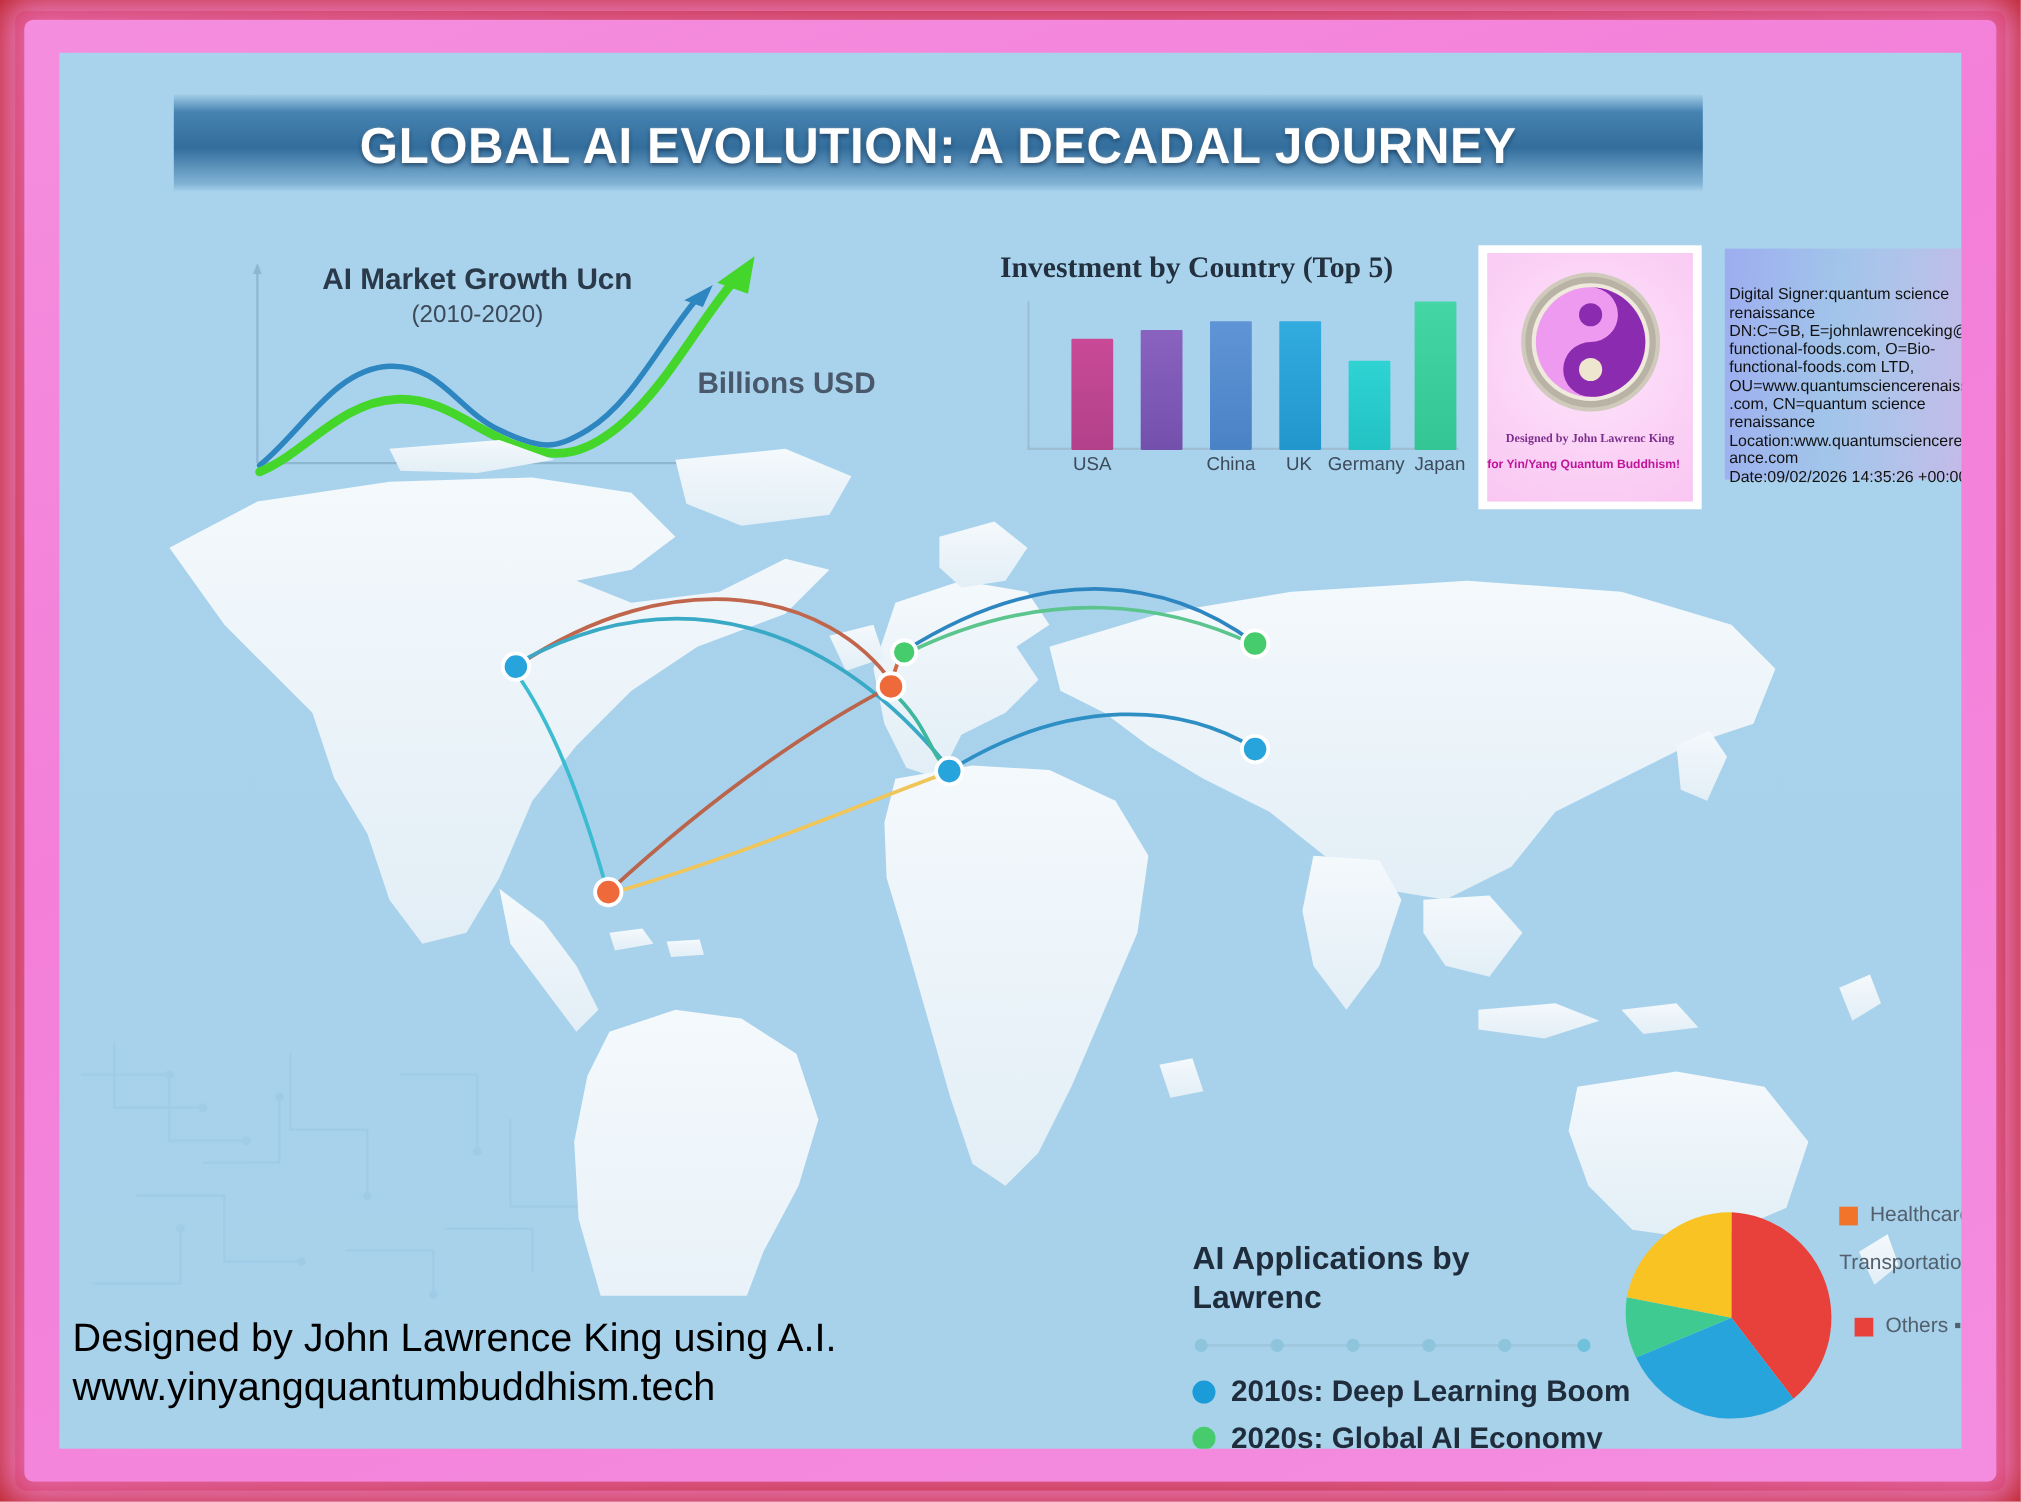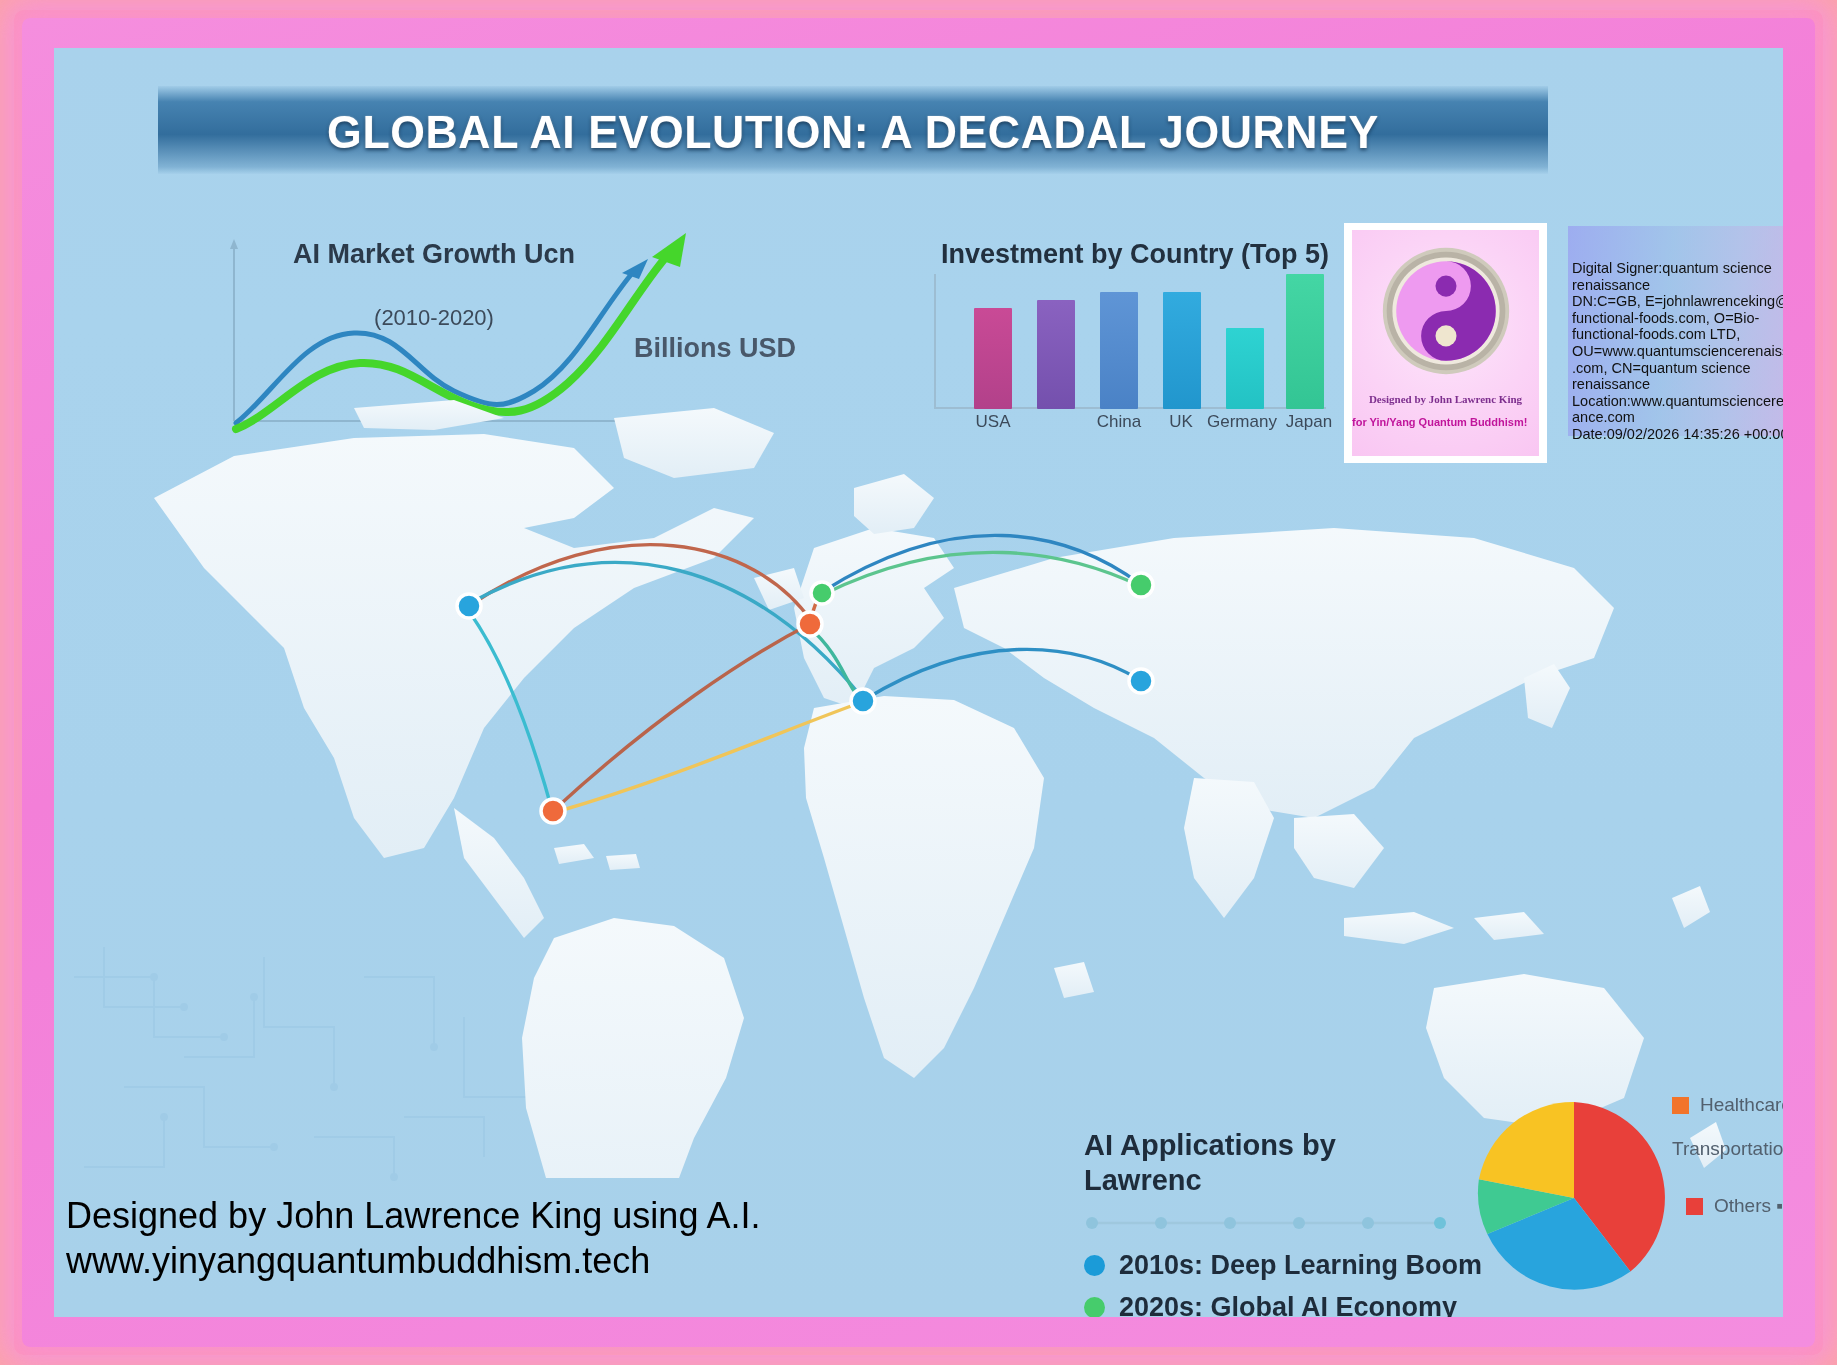--- a/index.html
+++ b/index.html
@@ -1,18 +1,18 @@
 <!DOCTYPE html>
 <html><head>
 <meta charset="utf-8">
 <style>
   html,body{margin:0;padding:0;background:#ffffff;}
   body{width:1837px;height:1365px;overflow:hidden;font-family:"Liberation Sans",sans-serif;}
 
-  #frame{position:absolute;left:0;top:0;width:1837px;height:1365px;background:#fca5a5;}
+  #frame{position:absolute;left:0;top:0;width:1837px;height:1365px;background:#b91c1c;}
 
   
   #glow{position:absolute;left:14px;top:10px;width:1809px;height:1345px;
         border-radius:10px;
         background:radial-gradient(ellipse at center, rgba(255,120,220,0) 60%, rgba(255,120,220,0.35) 100%);
         box-shadow:0 0 34px 16px rgba(248,150,226,0.55);}
   #pinkband{position:absolute;left:22px;top:18px;width:1793px;height:1329px;border-radius:8px;
         background:linear-gradient(160deg,#f58ede 0%,#f37fd8 40%,#f48ddf 100%);
         box-shadow:0 0 26px 10px rgba(246,140,226,.55);}
   #inner{position:absolute;left:54px;top:48px;width:1729px;height:1269px;
@@ -31,28 +31,28 @@
      color:#ffffff;font-size:46px;font-weight:bold;letter-spacing:.6px;
      font-family:"Liberation Sans",sans-serif;
      text-shadow:0 2px 4px rgba(10,40,70,.75), 0 0 2px rgba(255,255,255,.5);
      white-space:nowrap;transform:scaleX(.97);}
 
   
   #linepanel{position:absolute;left:150px;top:175px;width:600px;height:220px;}
   #lineTitle{position:absolute;left:65px;top:16px;width:330px;text-align:center;
      color:#2b3a4a;font-size:27px;font-weight:bold;font-family:"Liberation Sans",sans-serif;}
   #lineSub{position:absolute;left:65px;top:50px;width:330px;text-align:center;
-     color:#3c4a5a;font-size:22px;font-family:"Liberation Sans",sans-serif;margin-top:32px;}
+     color:#3c4a5a;font-size:22px;font-family:"Liberation Sans",sans-serif;}
   #lineUnit{position:absolute;left:430px;top:110px;color:#49586a;font-size:27px;font-weight:bold;
      font-family:"Liberation Sans",sans-serif;}
 
   
   #barpanel{position:absolute;left:855px;top:180px;width:420px;height:225px;}
-  #barTitle{position:absolute;left:0;top:11px;width:420px;text-align:right;color:#22303f;
-     font-size:27px;font-weight:bold;font-family:Liberation Sans, sans-serif;}
+  #barTitle{position:absolute;left:0;top:0;width:420px;text-align:left;color:#22303f;
+     font-size:27px;font-weight:bold;font-family:Liberation Serif, serif;}
   #baraxis{position:absolute;left:25px;top:46px;width:392px;height:135px;}
   .bar{position:absolute;bottom:0;width:38px;border-radius:1px;}
   .barlabel{position:absolute;top:138px;color:#3c4a5a;font-size:17px;text-align:center;
      font-family:"Liberation Sans",sans-serif;}
 
   
   #logocard{position:absolute;left:1290px;top:175px;width:203px;height:240px;background:#ffffff;}
   #logoinner{position:absolute;left:8px;top:7px;width:187px;height:226px;
      background:radial-gradient(circle at 50% 42%,#fde6fb 0%,#fbd3f6 55%,#f9c6f2 100%);}
   #yy{position:absolute;left:27px;top:14px;width:134px;height:134px;}

